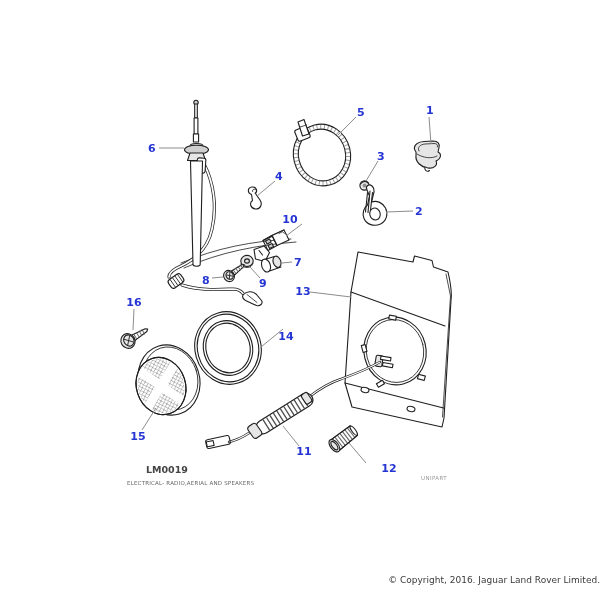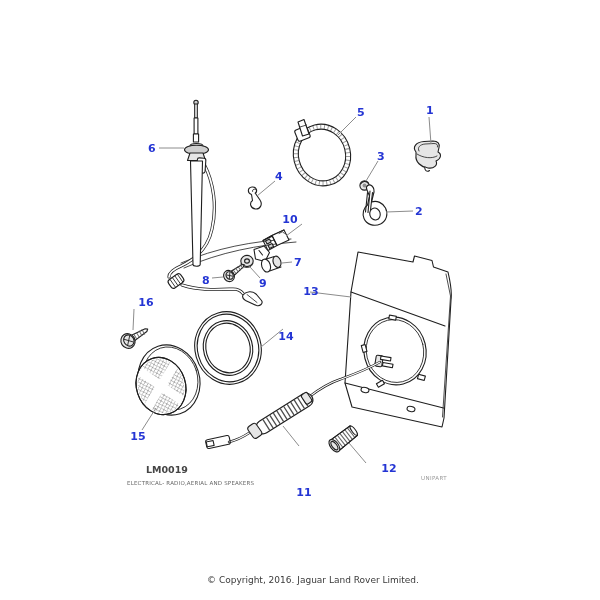--- a/index.html
+++ b/index.html
@@ -19,21 +19,21 @@
   .cto{stroke:var(--line,#1f1f1f);stroke-width:2.4;fill:none;stroke-linecap:round;}
   .cti{stroke:#fff;stroke-width:1.1;fill:none;stroke-linecap:round;}
   .callout{
     position:absolute;transform:translate(-50%,-50%);
     color:var(--callout,#2435d4);font-size:11px;font-weight:700;
     letter-spacing:.2px;cursor:pointer;user-select:none;line-height:1;
   }
   .doc-code{position:absolute;left:122px;top:464px;font-size:9.5px;font-weight:700;color:#454545;margin-left:24px;}
   .doc-caption{position:absolute;left:127px;top:480px;font-size:5.5px;color:#666;letter-spacing:.2px;}
   .brand{position:absolute;left:421px;top:475px;font-size:5.5px;color:#9a9a9a;letter-spacing:.4px;}
-  .copyright{position:absolute;left:0;right:0;top:575px;text-align:center;text-indent:26px;
+  .copyright{position:absolute;left:0;right:0;top:575px;text-align:right;text-indent:26px;
     font-size:9px;color:#3a3a3a;}
 </style>
 </head>
 <body>
 
 <div class="stage">
 
   <svg width="600" height="600" viewBox="0 0 600 600">
     <defs>
       <pattern id="xh" width="4.6" height="4.6" patternUnits="userSpaceOnUse">
@@ -237,19 +237,19 @@
 <div class="callout" style="left: 430px; top: 110px;">1</div>
     <div class="callout" style="left: 419px; top: 211px;">2</div>
     <div class="callout" style="left: 381px; top: 156px;">3</div>
     <div class="callout" style="left: 279px; top: 176px;">4</div>
     <div class="callout" style="left: 361px; top: 112px;">5</div>
     <div class="callout" style="left: 152px; top: 148px;">6</div>
     <div class="callout" style="left: 298px; top: 262px;">7</div>
     <div class="callout" style="left: 206px; top: 280px;">8</div>
     <div class="callout" style="left: 263px; top: 283px;">9</div>
     <div class="callout" style="left: 290px; top: 219px;">10</div>
-    <div class="callout" style="left: 304px; top: 451px; margin-top: 41px;">11</div>
+    <div class="callout" style="left: 304px; top: 451px;">11</div>
     <div class="callout" style="left: 389px; top: 468px;">12</div>
-    <div class="callout" style="left: 303px; top: 291px; margin-left: 8px;">13</div>
+    <div class="callout" style="left: 303px; top: 291px;">13</div>
     <div class="callout" style="left: 286px; top: 336px;">14</div>
     <div class="callout" style="left: 138px; top: 436px; text-align: right;">15</div>
-    <div class="callout" style="left: 146px; top: 302px;">16</div>
+    <div class="callout" style="left: 134px; top: 302px;">16</div>
   </div>
 
 </body></html>

